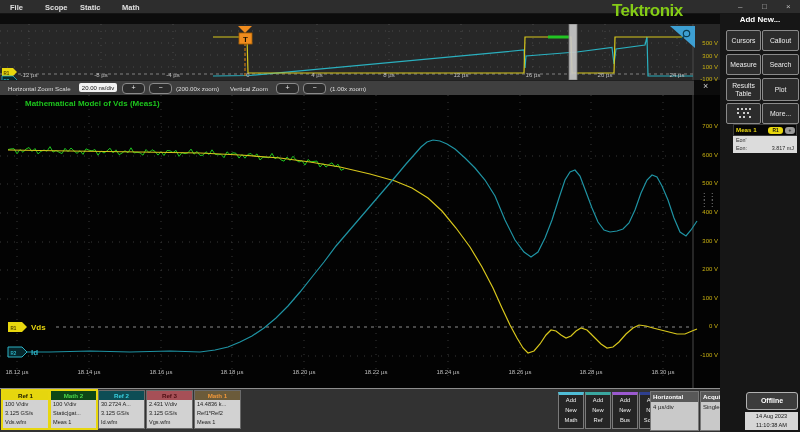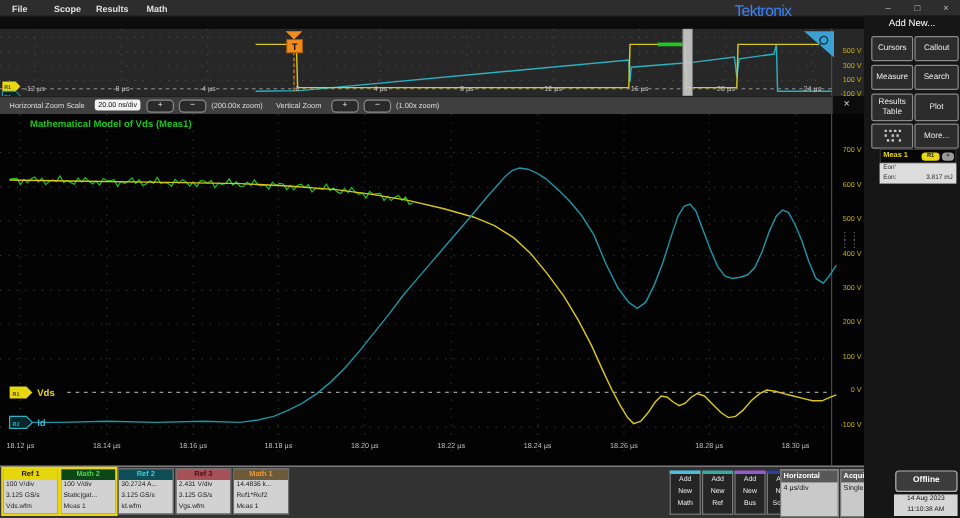--- a/index.html
+++ b/index.html
@@ -2,21 +2,21 @@
 <html><head>
 <meta charset="utf-8">
 <style>
   html,body{margin:0;padding:0;background:#000;}
   .screen{position:relative;width:800px;height:432px;overflow:hidden;background:#101010;
     font-family:"Liberation Sans","DejaVu Sans",sans-serif;-webkit-font-smoothing:antialiased;}
   .abs{position:absolute;}
   
   .menubar{left:0;top:0;width:800px;height:13px;background:#2d2d2d;border-bottom:1px solid #141414;}
   .menuitem{top:3px;font-size:7.5px;font-weight:bold;color:#e0e0e0;cursor:default;}
-  .logo{left:612px;top:1px;width:86px;font-size:13px;font-weight:normal;color:#3b82f6;letter-spacing:-0.5px;}
+  .logo{left:612px;top:1px;width:86px;font-size:17px;font-weight:bold;color:#84cc16;letter-spacing:-0.5px;}
   .winctl{top:2px;font-size:8px;color:#bbb;}
   .tabstrip{left:0;top:13px;width:720px;height:11px;background:#3a3a3a;border-bottom:1px solid #1c1c1c;}
   .tablabel{left:8px;top:1px;font-size:7.5px;color:#d4d4d4;}
   
   .plotbase{left:0;top:13px;width:720px;height:419px;background:#0c0c0c;}
   .overview{left:0;top:24px;width:720px;height:56px;background:#272727;}
   .zoombar{left:0;top:80px;width:694px;height:15px;background:#3f3f3f;border-top:1px solid #202020;}
   .mainview{left:0;top:95px;width:720px;height:293px;background:#030303;}
   .zb-label{top:4px;font-size:6.2px;color:#dedede;}
   .zb-input{top:2px;height:9px;background:#f2f2f2;color:#111;font-size:6px;text-align:center;line-height:10px;border-radius:2px;}
@@ -34,21 +34,21 @@
   .badge-uns{outline:1px solid #6a6a6a;}
   .badge-h{height:9px;font-size:6.2px;font-weight:bold;text-align:center;line-height:9px;}
   .badge-line{font-size:5.6px;color:#1c1c1c;padding-left:2px;line-height:9px;white-space:nowrap;overflow:hidden;}
   .addbtn{top:392px;width:24px;height:33px;background:#252525;border:1px solid #7a7a7a;
     color:#eee;font-size:5.8px;line-height:10px;text-align:center;white-space:pre-line;}
   .panelbox{top:391px;height:38px;background:#c9c9c9;border:1px solid #777;}
   .panelbox .ph{height:10px;background:#585858;color:#fff;font-size:6.2px;font-weight:bold;line-height:10px;padding-left:2px;}
   .panelbox .pv{font-size:6px;color:#1d1d1d;padding:2px 0 0 2px;}
   
   .sidebar{left:720px;top:13px;width:80px;height:419px;background:#161616;}
-  .sb-header{left:722px;top:15px;width:76px;text-align:center;font-size:8px;font-weight:normal;color:#fff;}
+  .sb-header{left:722px;top:15px;width:76px;text-align:center;font-size:8px;font-weight:bold;color:#fff;}
   .sb-btn{background:#2c2c2c;border:1px solid #8a8a8a;border-radius:2px;color:#ececec;
     font-size:6.8px;text-align:center;display:flex;align-items:center;justify-content:center;white-space:pre-line;line-height:7.5px;}
   .meas{left:733px;top:124px;width:64px;height:27px;}
   .meas-h{height:10px;background:#060606;border:1px solid #3a3a3a;position:relative;}
   .meas-title{position:absolute;left:2px;top:1px;font-size:6.2px;font-weight:bold;color:#e8d70e;}
   .pill{position:absolute;border-radius:3px;font-size:4.8px;font-weight:bold;text-align:center;}
   .meas-b{height:17px;background:#dcdcdc;position:relative;font-size:5.4px;color:#2a2a2a;}
   .offline{left:746px;top:392px;width:50px;height:16px;background:#3c3c3c;border:1px solid #b2b2b2;border-radius:3px;
     color:#fff;font-size:7px;font-weight:bold;text-align:center;line-height:16px;}
   .datetime{left:745px;top:412px;width:53px;height:18px;background:#d6d6d6;color:#161616;
@@ -58,21 +58,21 @@
 </head>
 <body>
 
 <div class="screen">
 
   <div class="abs plotbase"></div>
 
   <div class="abs menubar">
     <span class="abs menuitem" style="left:10px">File</span>
     <span class="abs menuitem" style="left:45px">Scope</span>
-    <span class="abs menuitem" style="left:80px">Results</span>
+    <span class="abs menuitem" style="left:80px">Static</span>
     <span class="abs menuitem" style="left:122px">Math</span>
     <span class="abs logo">Tektronix</span>
     <span class="abs winctl" style="left:738px">–</span>
     <span class="abs winctl" style="left:762px">□</span>
     <span class="abs winctl" style="left:786px">×</span>
   </div>
 
 
   <div class="abs overview">
     <svg width="720" height="56" viewBox="0 0 720 56">

